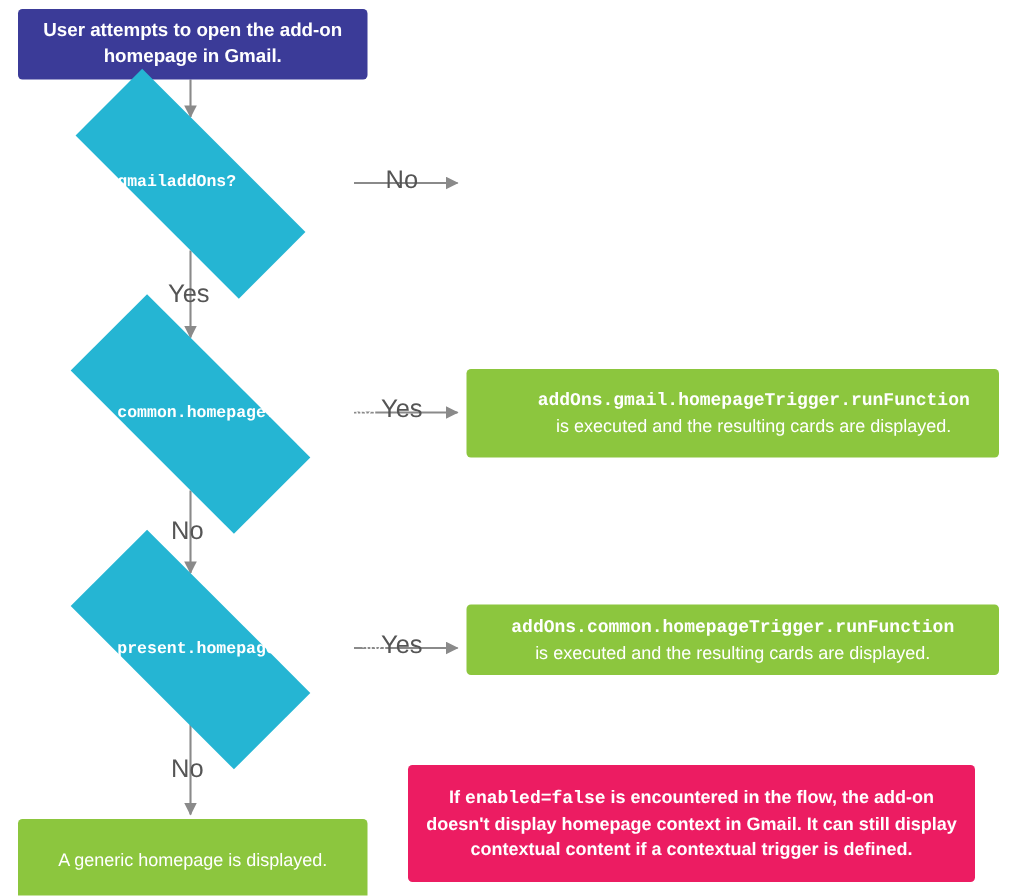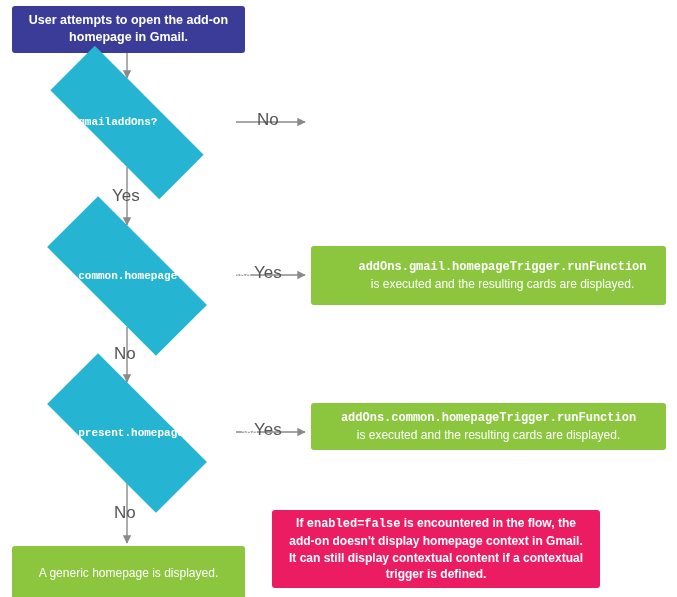--- a/index.html
+++ b/index.html
@@ -198,21 +198,21 @@
     <div>
       <div class="mono">addOns.common.homepageTrigger.runFunction</div>
       <div>is executed and the resulting cards are displayed.</div>
     </div>
   </div>
 
   <div class="node result-box" style="left:12px; top:546px; width:233px; height:54px;">
     <span>A generic homepage is displayed.</span>
   </div>
 
-  <div class="node note-box" style="left:272px; top:510px; width:328px; height:78px;">
+  <div class="node note-box" style="left:272px; top:510px; width:378px; height:78px;">
     <div>
       <span>If </span><span class="mono">enabled=false</span><span> is encountered in the flow, the add-on doesn't display homepage context in Gmail. It can still display contextual content if a contextual trigger is defined.</span>
     </div>
   </div>
 
   <div class="edge-label" style="left:257px; top:110px;">No</div>
   <div class="edge-label" style="left:112px; top:186px;">Yes</div>
   <div class="edge-label" style="left:254px; top:263px;">Yes</div>
   <div class="edge-label" style="left:114px; top:344px;">No</div>
   <div class="edge-label" style="left:254px; top:420px;">Yes</div>

